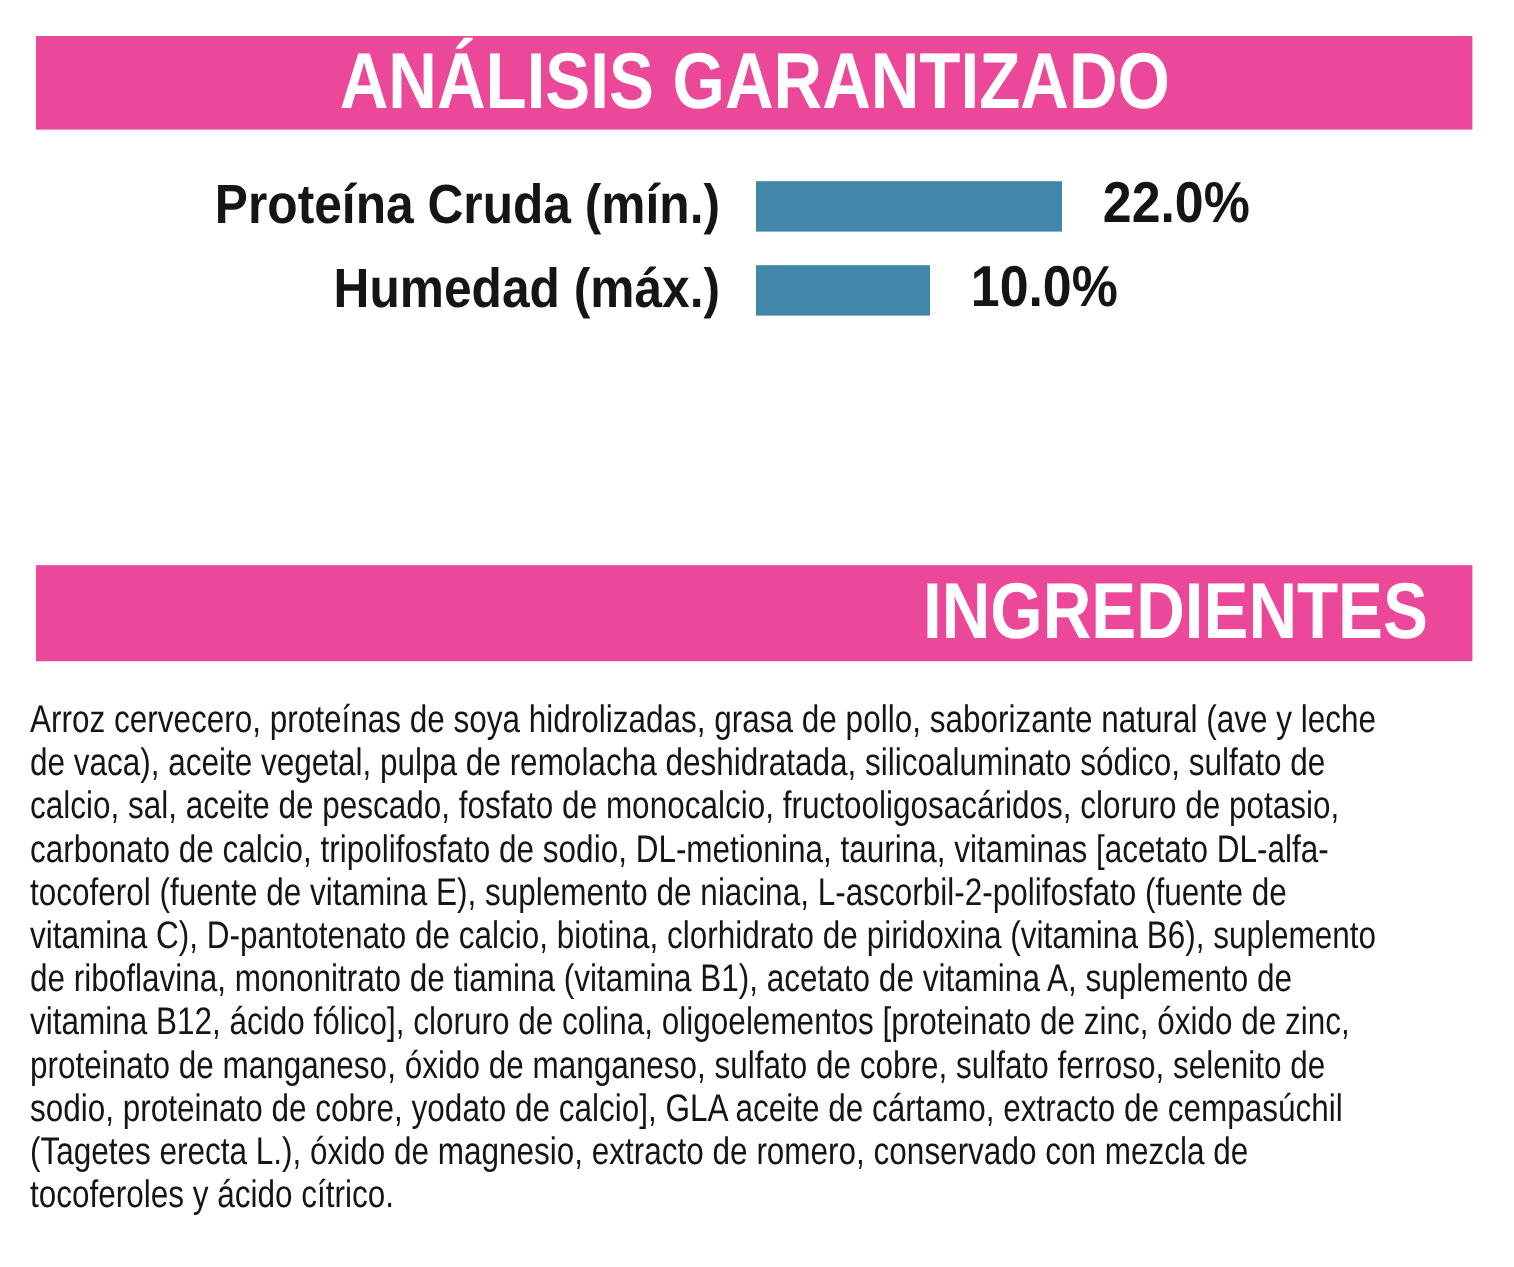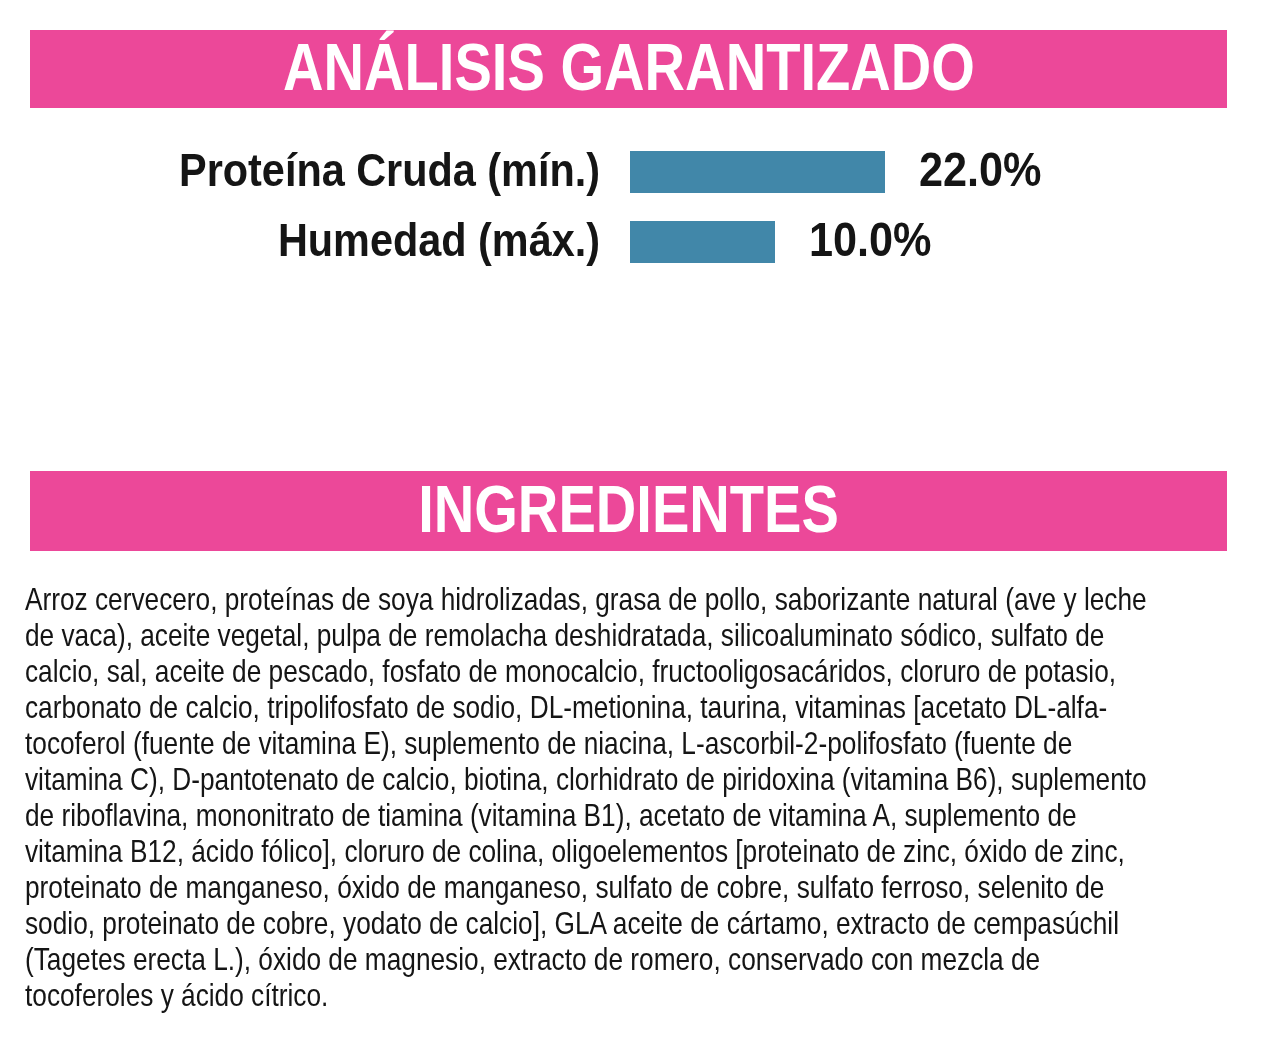--- a/index.html
+++ b/index.html
@@ -33,21 +33,21 @@
     font-weight: 700;
     font-size: 66px;
     letter-spacing: 0px;
     transform: scaleX(0.85);
     transform-origin: center center;
     white-space: nowrap;
     line-height: 1;
     padding-bottom: 4px;
   }
   #band-analysis { top: 30px; }
-  #band-ingredients { top: 471px; height: 80px; }
+  #band-ingredients { top: 471px; height: 80px; justify-content: flex-end; }
 
   .chart {
     position: absolute;
     left: 30px;
     top: 151px;
     display: flex;
     flex-direction: column;
     gap: 28px;
   }
   .chart-row {

